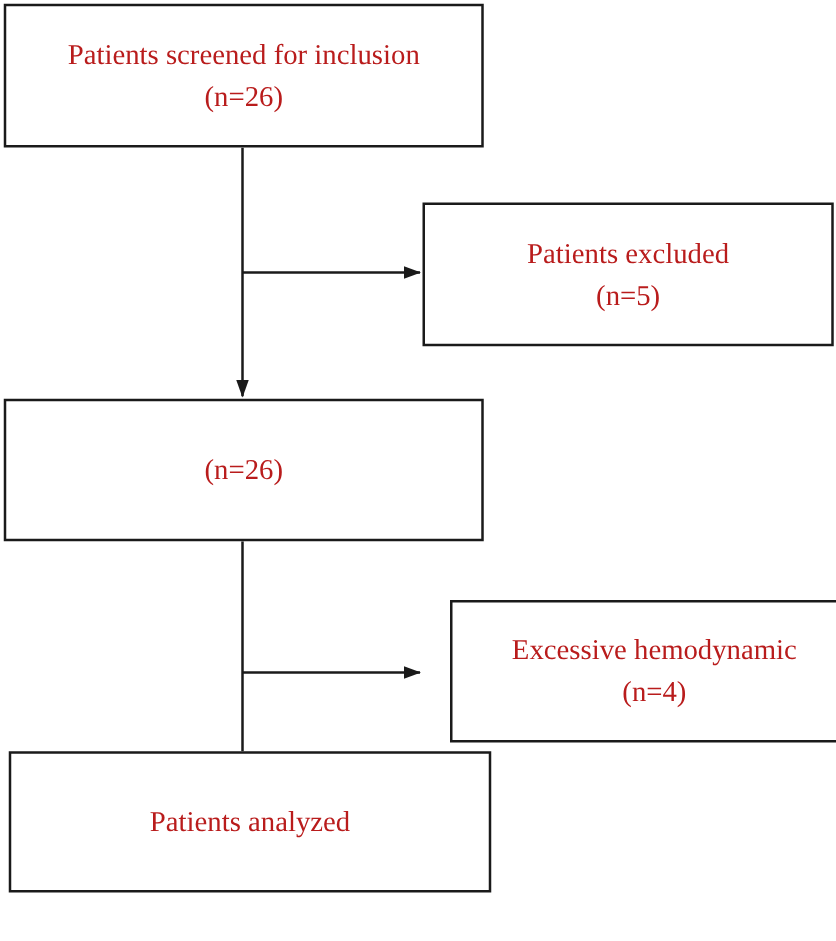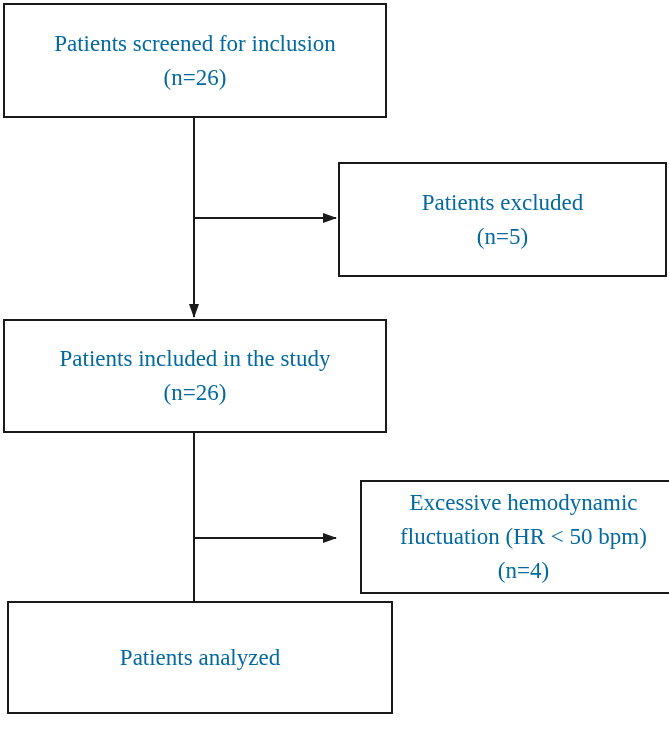--- a/index.html
+++ b/index.html
@@ -6,21 +6,21 @@
     margin: 0;
     padding: 0;
     background: #ffffff;
   }
   .canvas {
     position: relative;
     width: 669px;
     height: 753px;
     background: #ffffff;
     font-family: "Liberation Serif", "DejaVu Serif", serif;
-    color: #0369a1;
+    color: #b91c1c;
     overflow: hidden;
   }
   .arrows {
     position: absolute;
     left: 0;
     top: 0;
     width: 669px;
     height: 753px;
   }
   .arrows line {
@@ -67,27 +67,25 @@
     <div>Patients screened for inclusion</div>
     <div>(n=26)</div>
   </div>
 
   <div class="box box-excluded">
     <div>Patients excluded</div>
     <div>(n=5)</div>
   </div>
 
   <div class="box box-included">
-    <div>Patients included in the study</div>
     <div>(n=26)</div>
   </div>
 
   <div class="box box-fluctuation">
     <div>Excessive hemodynamic</div>
-    <div>fluctuation (HR &lt; 50 bpm)</div>
     <div>(n=4)</div>
   </div>
 
   <div class="box box-analyzed">
     <div>Patients analyzed</div>
   </div>
 
 </div>
 
 </body></html>

